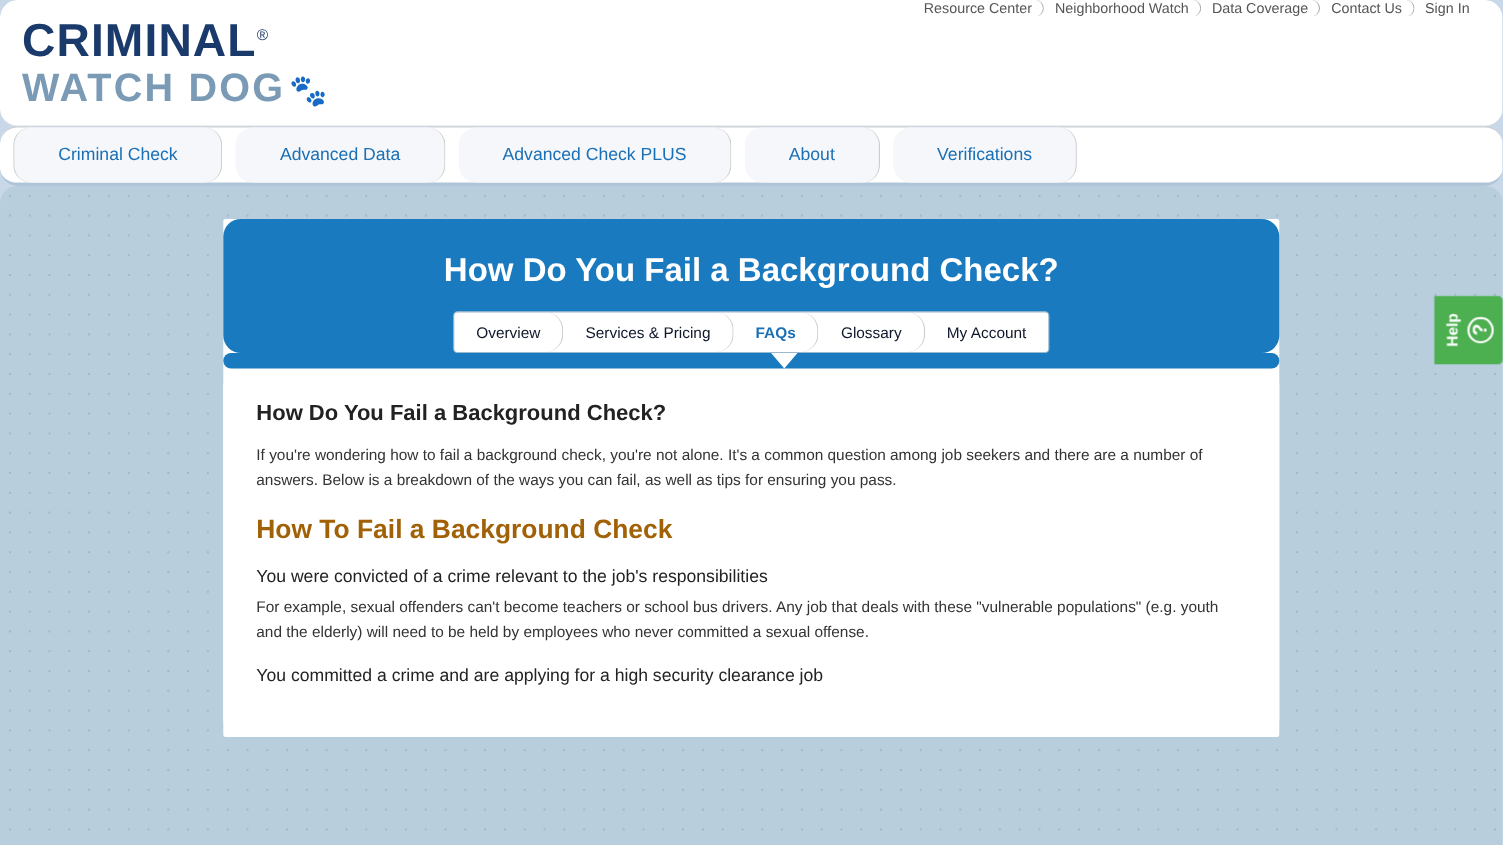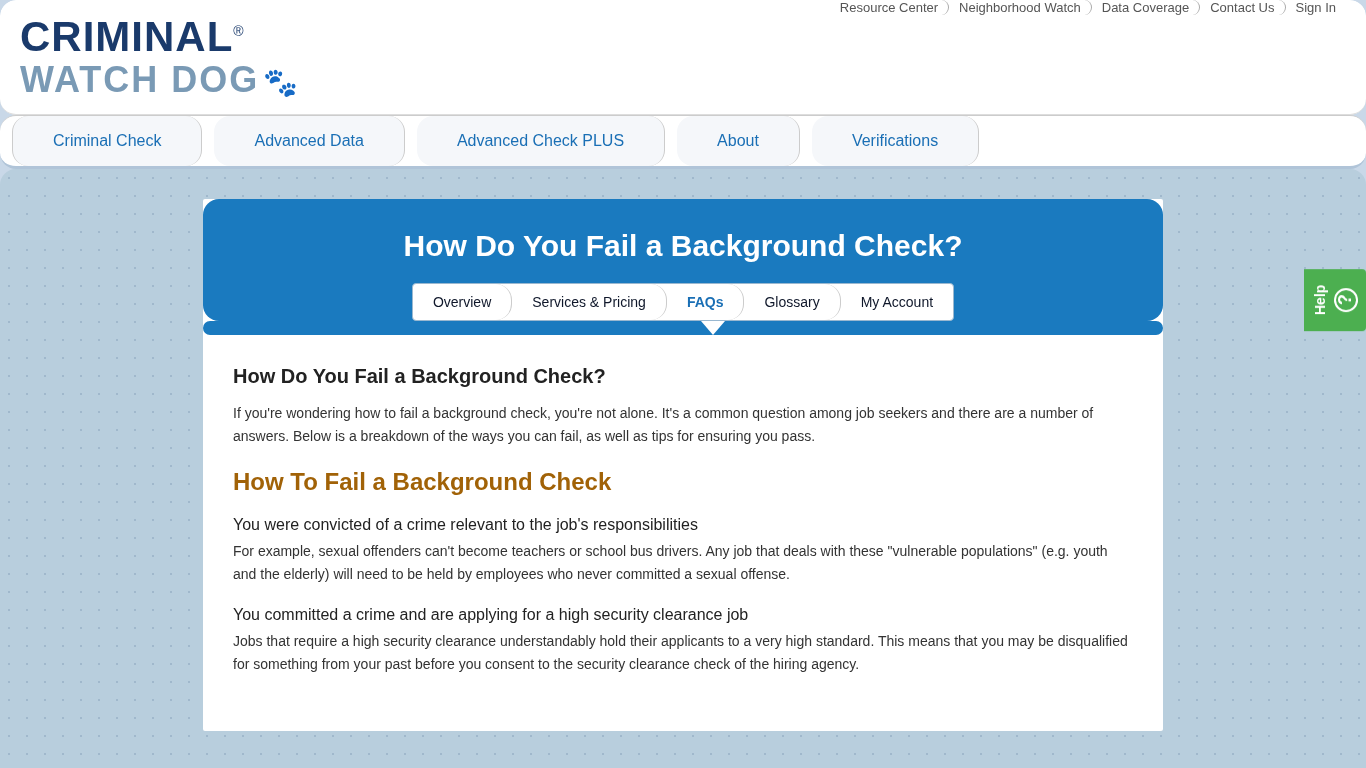--- a/index.html
+++ b/index.html
@@ -268,21 +268,20 @@
     </div>
     <div class="banner-bottom"></div>
 
     <div class="article-content">
       <h2>How Do You Fail a Background Check?</h2>
       <p>If you're wondering how to fail a background check, you're not alone. It's a common question among job seekers and there are a number of answers. Below is a breakdown of the ways you can fail, as well as tips for ensuring you pass.</p>
       <div class="section-heading">How To Fail a Background Check</div>
       <h3>You were convicted of a crime relevant to the job's responsibilities</h3>
       <p>For example, sexual offenders can't become teachers or school bus drivers. Any job that deals with these "vulnerable populations" (e.g. youth and the elderly) will need to be held by employees who never committed a sexual offense.</p>
       <h3>You committed a crime and are applying for a high security clearance job</h3>
-      <p>Jobs that require a high security clearance understandably hold their applicants to a very high standard. This means that you may be disqualified for something from your past before you consent to the security clearance check of the hiring agency.</p>
     </div>
 
   </div>
 </div>
 
 <div class="help-btn">
   <span>Help</span>
   <span class="help-icon">?</span>
 </div>
 

